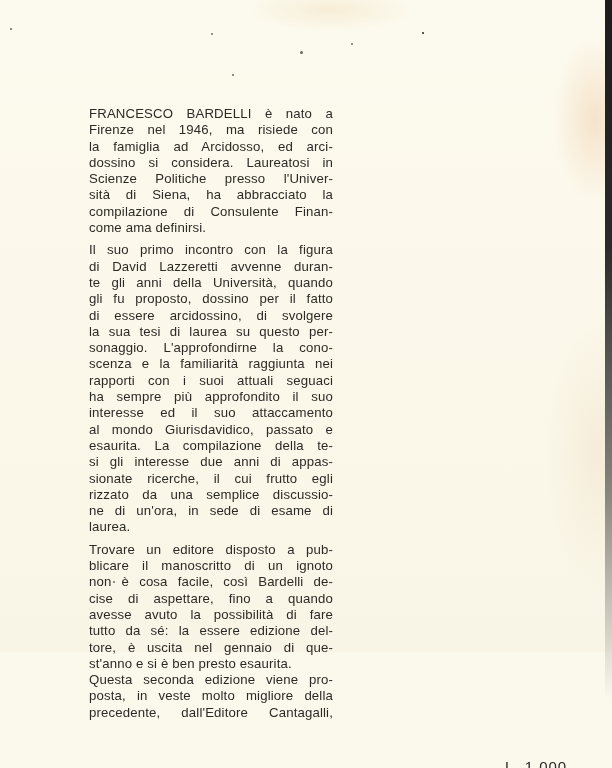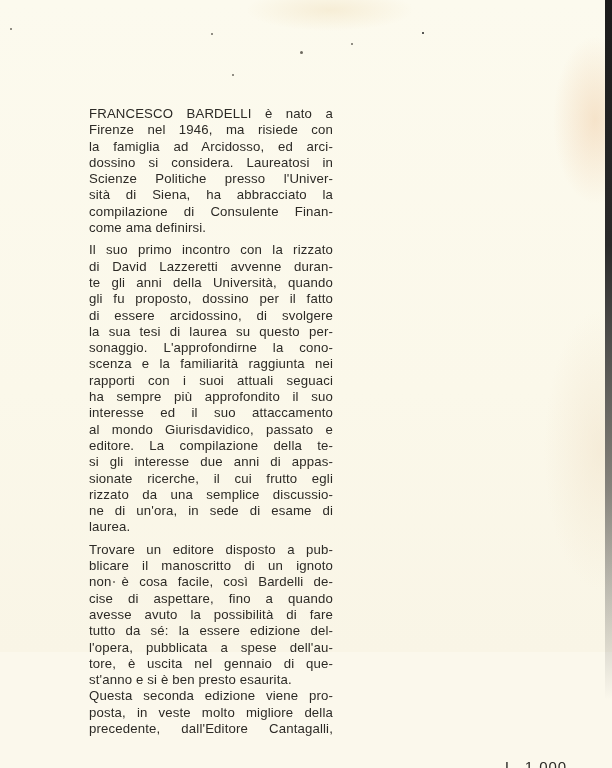--- a/index.html
+++ b/index.html
@@ -89,47 +89,46 @@
       <span class="ln">FRANCESCO BARDELLI è nato a</span>
       <span class="ln">Firenze nel 1946, ma risiede con</span>
       <span class="ln">la famiglia ad Arcidosso, ed arci-</span>
       <span class="ln">dossino si considera. Laureatosi in</span>
       <span class="ln">Scienze Politiche presso l'Univer-</span>
       <span class="ln">sità di Siena, ha abbracciato la</span>
       <span class="ln">compilazione di Consulente Finan-</span>
       <span class="ln last">come ama definirsi.</span>
     </p>
     <p class="para">
-      <span class="ln">Il suo primo incontro con la rizzato</span>
+      <span class="ln">Il suo primo incontro con la figura</span>
       <span class="ln">di David Lazzeretti avvenne duran-</span>
       <span class="ln">te gli anni della Università, quando</span>
       <span class="ln">gli fu proposto, dossino per il fatto</span>
       <span class="ln">di essere arcidossino, di svolgere</span>
       <span class="ln">la sua tesi di laurea su questo per-</span>
       <span class="ln">sonaggio. L'approfondirne la cono-</span>
       <span class="ln">scenza e la familiarità raggiunta nei</span>
       <span class="ln">rapporti con i suoi attuali seguaci</span>
       <span class="ln">ha sempre più approfondito il suo</span>
       <span class="ln">interesse ed il suo attaccamento</span>
       <span class="ln">al mondo Giurisdavidico, passato e</span>
-      <span class="ln">editore. La compilazione della te-</span>
+      <span class="ln">esaurita. La compilazione della te-</span>
       <span class="ln">si gli interesse due anni di appas-</span>
       <span class="ln">sionate ricerche, il cui frutto egli</span>
       <span class="ln">rizzato da una semplice discussio-</span>
       <span class="ln">ne di un'ora, in sede di esame di</span>
       <span class="ln last">laurea.</span>
     </p>
     <p class="para">
       <span class="ln">Trovare un editore disposto a pub-</span>
       <span class="ln">blicare il manoscritto di un ignoto</span>
       <span class="ln">non è cosa facile, così Bardelli de-</span>
       <span class="ln">cise di aspettare, fino a quando</span>
       <span class="ln">avesse avuto la possibilità di fare</span>
       <span class="ln">tutto da sé: la essere edizione del-</span>
-      <span class="ln">l'opera, pubblicata a spese dell'au-</span>
       <span class="ln">tore, è uscita nel gennaio di que-</span>
       <span class="ln last">st'anno e si è ben presto esaurita.</span>
       <span class="ln">Questa seconda edizione viene pro-</span>
       <span class="ln">posta, in veste molto migliore della</span>
       <span class="ln">precedente, dall'Editore Cantagalli,</span>
 
     </p>
   </div>
 
   <div class="price">L. 1.000</div>

